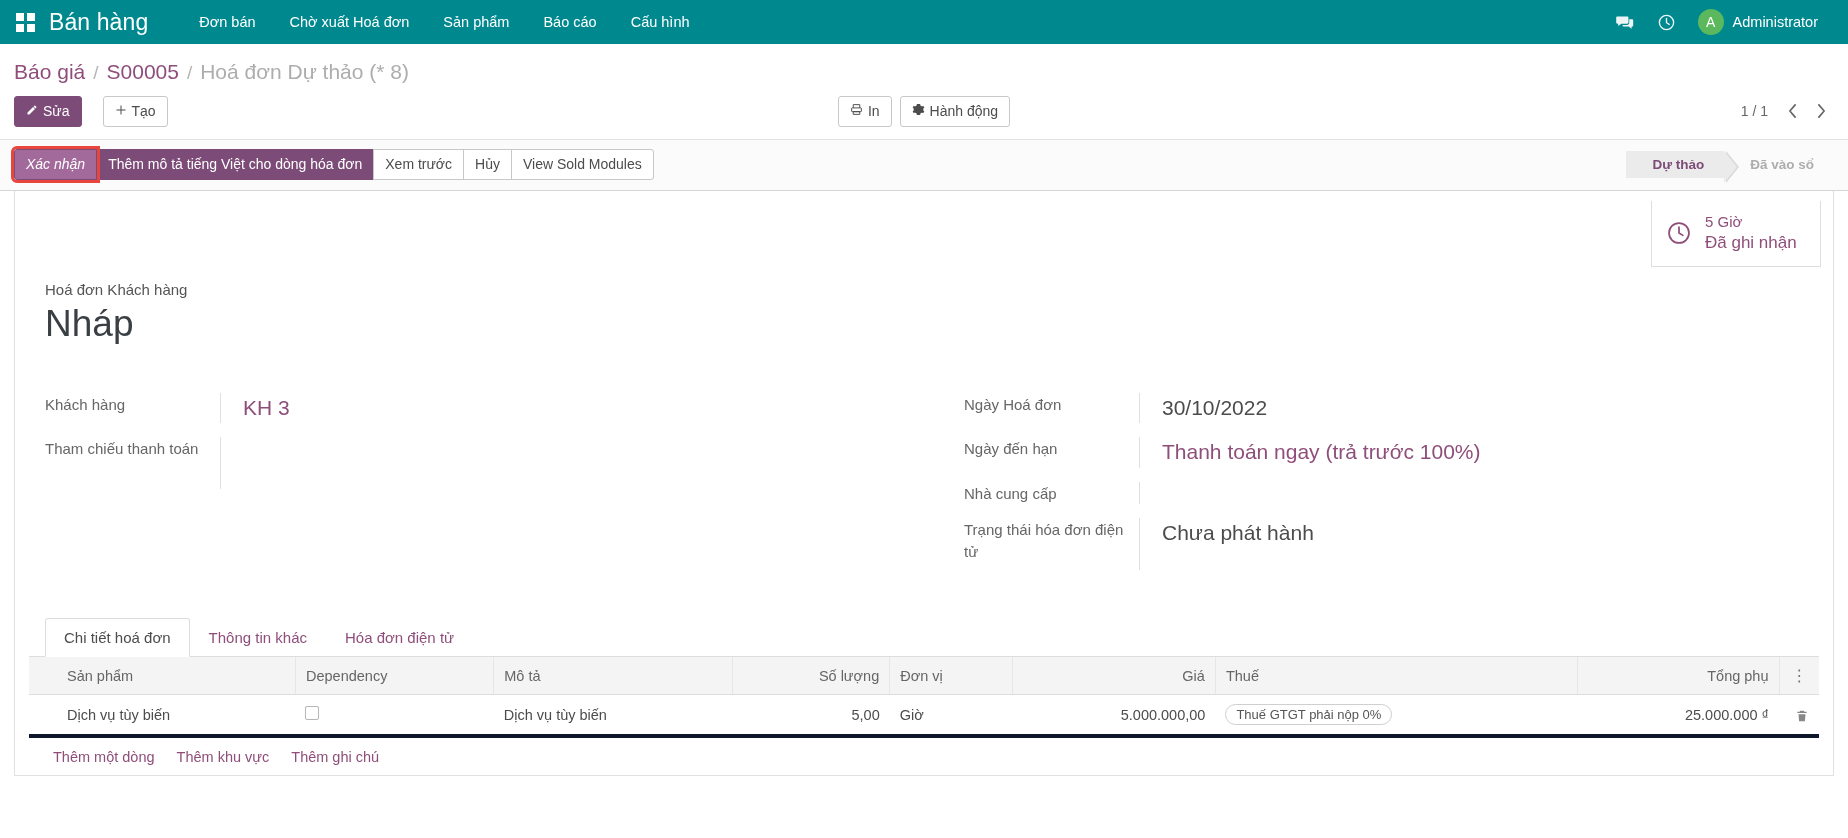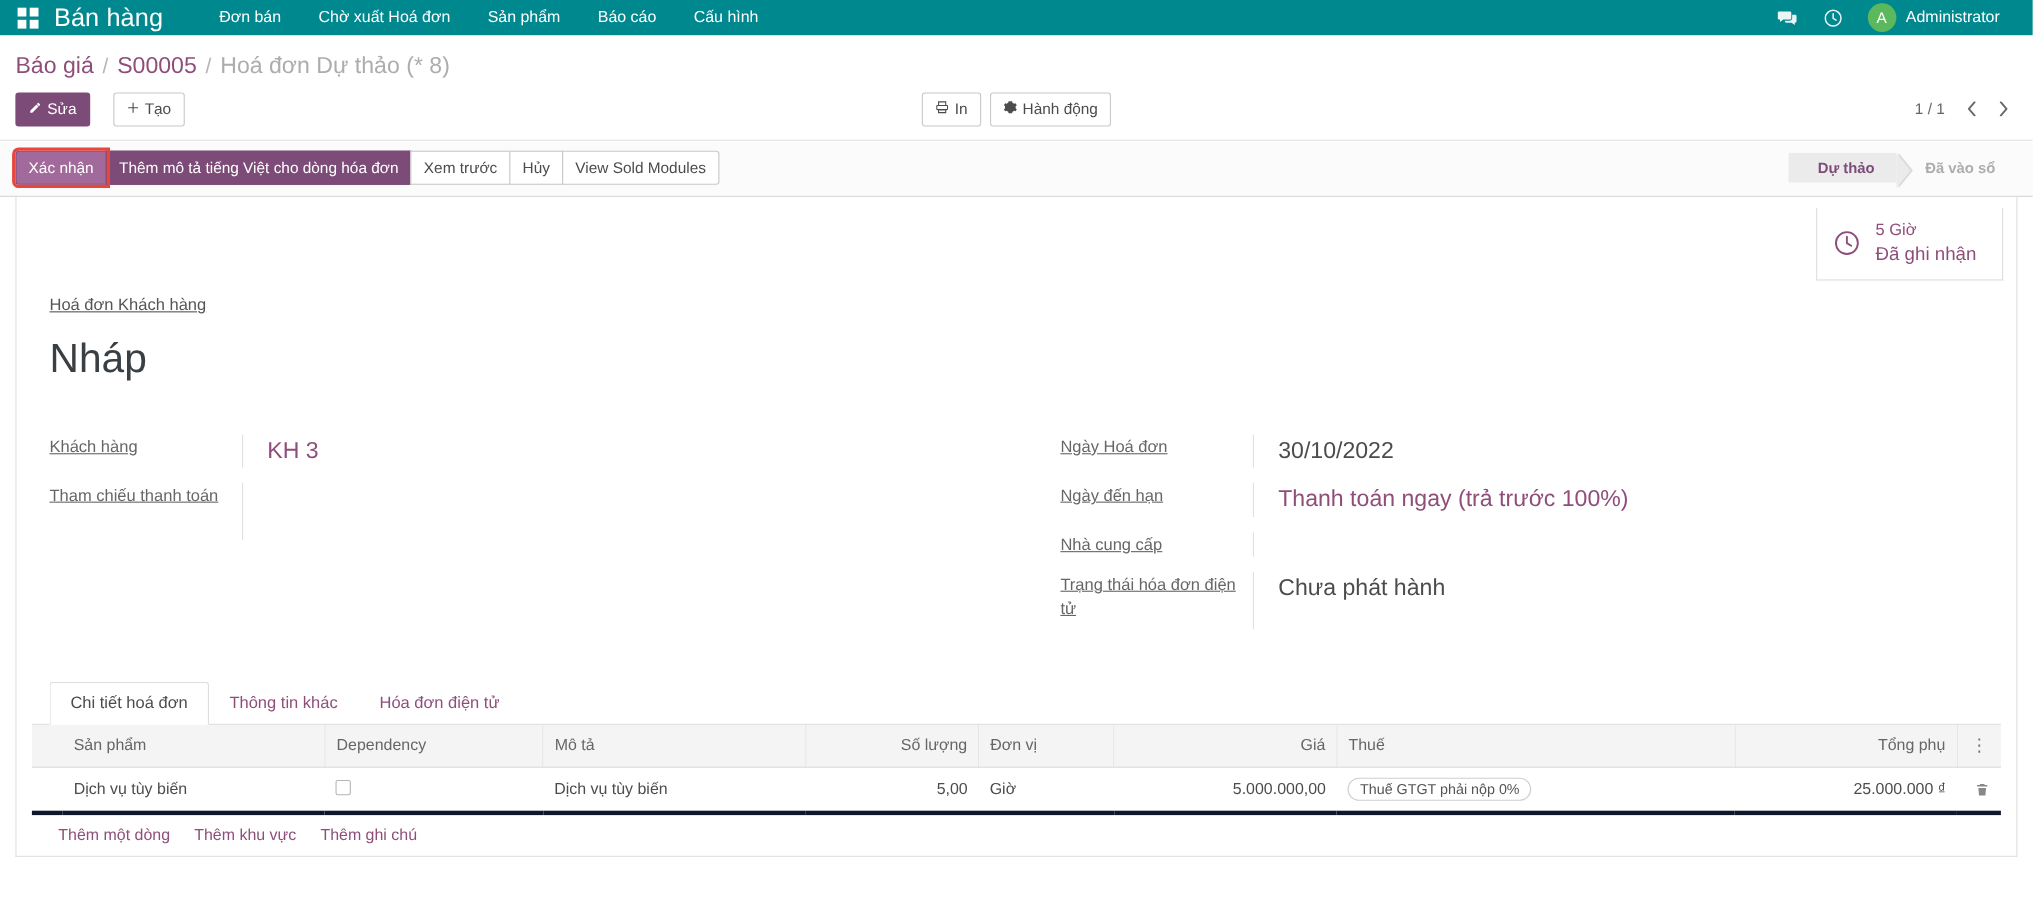--- a/index.html
+++ b/index.html
@@ -10,21 +10,21 @@
     overflow: hidden;
     background: #ffffff;
     font-family: "Liberation Sans", sans-serif;
     font-size: 15px;
     color: #4c4c4c;
     -webkit-font-smoothing: antialiased;
   }
 
   
   .navbar {
-    height: 32px;
+    height: 44px;
     background: #00888f;
     display: flex;
     align-items: center;
     padding: 0 16px;
     color: #ffffff;
   }
   .apps-grid {
     display: grid;
     grid-template-columns: 8px 8px;
     grid-template-rows: 8px 8px;
@@ -160,20 +160,21 @@
   .btn-group { display: flex; align-items: center; }
   .btn-group .btn { border-radius: 0; margin-left: -1px; }
   .btn-group .btn:first-child { border-radius: 3px 0 0 3px; margin-left: 0; }
   .btn-group .btn:last-child { border-radius: 0 3px 3px 0; }
   .highlight-box {
     outline: 3px solid #e8453c;
     outline-offset: 0px;
     position: relative;
     z-index: 3;
     border-radius: 2px;
+    font-style: italic;
   }
   .btn-confirm {
     background: #a26a9b;
     border-color: #7c4b78;
     color: #fff;
   }
 
   .status-steps {
     margin-left: auto;
     display: flex;
@@ -233,21 +234,21 @@
     padding: 11px 20px 11px 14px;
     cursor: pointer;
     min-width: 170px;
   }
   .clock-icon { color: #8f4e7a; display: flex; }
   .stat-text { line-height: 1.35; }
   .stat-val { color: #8f4e7a; font-size: 15px; }
   .stat-label { color: #8f4e7a; font-size: 17px; }
 
   .title-block { padding: 14px 0 0 30px; }
-  .doc-subtitle { font-size: 15px; color: #555; margin-bottom: 20px; text-decoration: underline; }
+  .doc-subtitle { font-size: 15px; color: #555; margin-bottom: 6px; }
   .doc-title {
     font-size: 37px;
     color: #3a3f44;
     font-weight: 400;
     line-height: 1.1;
   }
 
   
   .form-area {
     display: flex;
@@ -261,21 +262,20 @@
     margin-bottom: 14px;
     align-items: flex-start;
   }
   .field-label {
     width: 175px;
     flex: 0 0 175px;
     color: #666;
     font-size: 15px;
     padding-top: 1px;
     line-height: 1.45;
-    text-decoration: underline;
   }
   .field-value {
     flex: 1;
     border-left: 1px solid #e0e0e0;
     padding-left: 22px;
     min-height: 22px;
     font-size: 21px;
     line-height: 1.45;
     color: #4c4c4c;
   }

